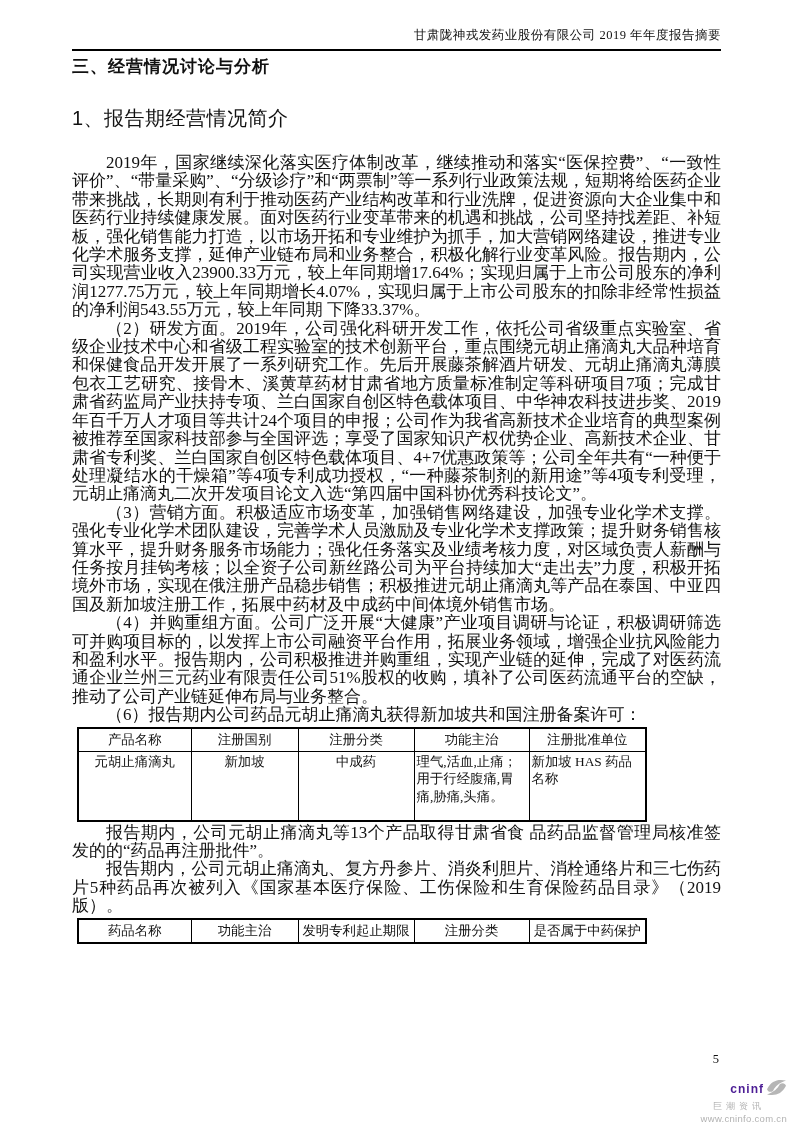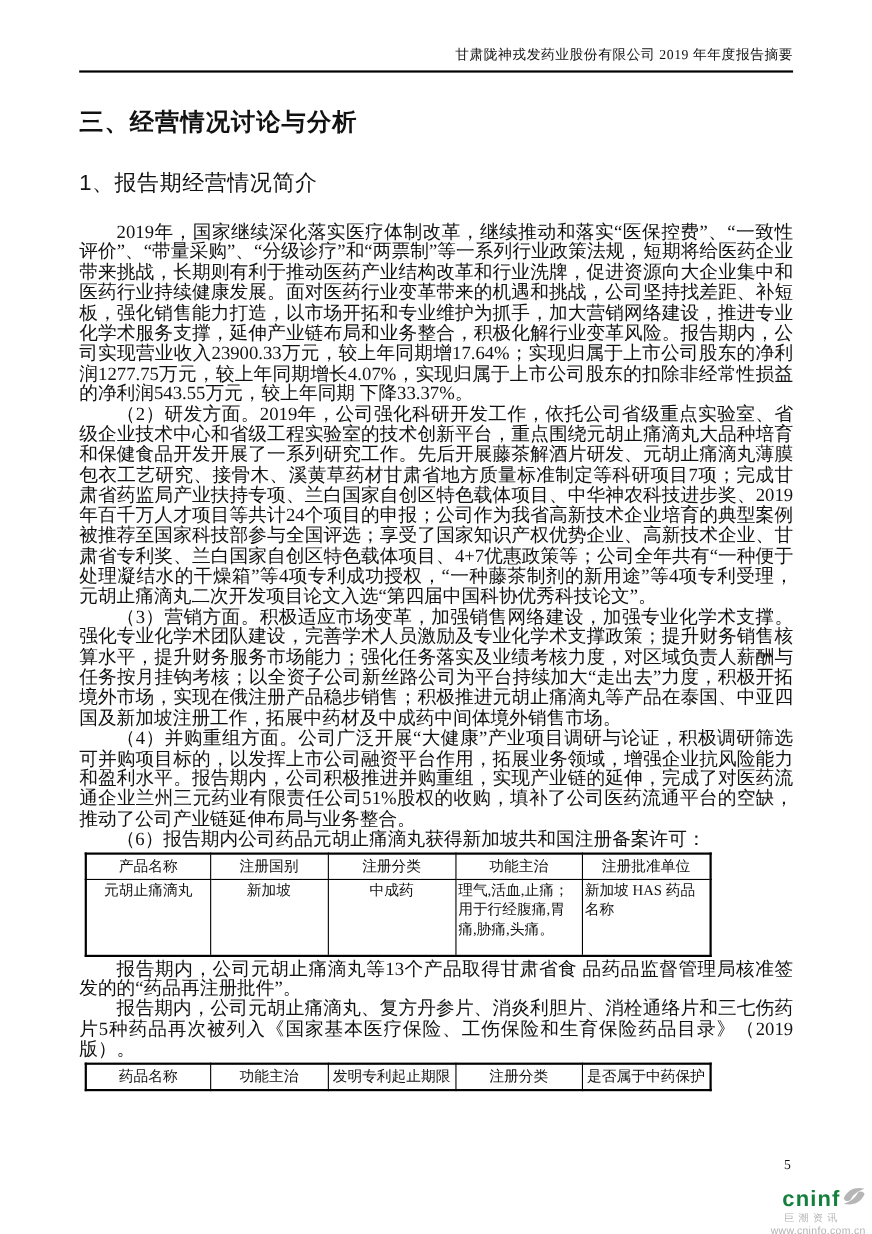--- a/index.html
+++ b/index.html
@@ -2,36 +2,36 @@
 <html><head>
 <meta charset="utf-8">
 <style>
   html,body{margin:0;padding:0;background:#e8e8e8;}
   .page{
     position:relative;
     width:793px;height:1122px;
     margin:0 auto;
     background:#ffffff;
     box-sizing:border-box;
-    padding:42px 72px 0 72px;
+    padding:27px 72px 0 72px;
     font-family:"Liberation Serif","DejaVu Serif",serif;
     color:#111;
     overflow:hidden;
   }
   .header{
     text-align:right;
     font-size:12.5px;
     line-height:16px;
     padding-bottom:6px;
     border-bottom:2px solid #000;
     letter-spacing:.5px;
   }
   h1.section{
-    margin:30px 0 0 0;
-    font-size:22px;
+    margin:4px 0 0 0;
+    font-size:17px;
     font-weight:bold;
     letter-spacing:1px;
     font-family:"Liberation Sans","DejaVu Sans",sans-serif;
   }
   h2.subsection{
     margin:27px 0 0 0;
     font-size:20px;
     font-weight:normal;
     letter-spacing:.5px;
     font-family:"Liberation Sans","DejaVu Sans",sans-serif;
@@ -75,21 +75,21 @@
   .logo{
     position:absolute;
     right:6px;top:1078px;
     text-align:right;
     color:#b2b2b2;
     font-family:"Liberation Sans","DejaVu Sans",sans-serif;
     line-height:1;
   }
   .logo-top{display:flex;align-items:center;justify-content:flex-end;gap:2px;}
   .logo-text{
-    font-size:20px;font-weight:bold;letter-spacing:1px;color:#15803d;margin-left:44px;
+    font-size:12px;font-weight:bold;letter-spacing:1px;color:#4c1d95;margin-left:44px;
   }
   .logo-cn{font-size:9px;letter-spacing:4px;margin-top:2px;margin-right:22px;}
   .logo-url{font-size:9.5px;margin-top:3px;letter-spacing:.3px;}
 </style>
 </head>
 <body>
 
 <div class="page">
 
   <div class="header">

